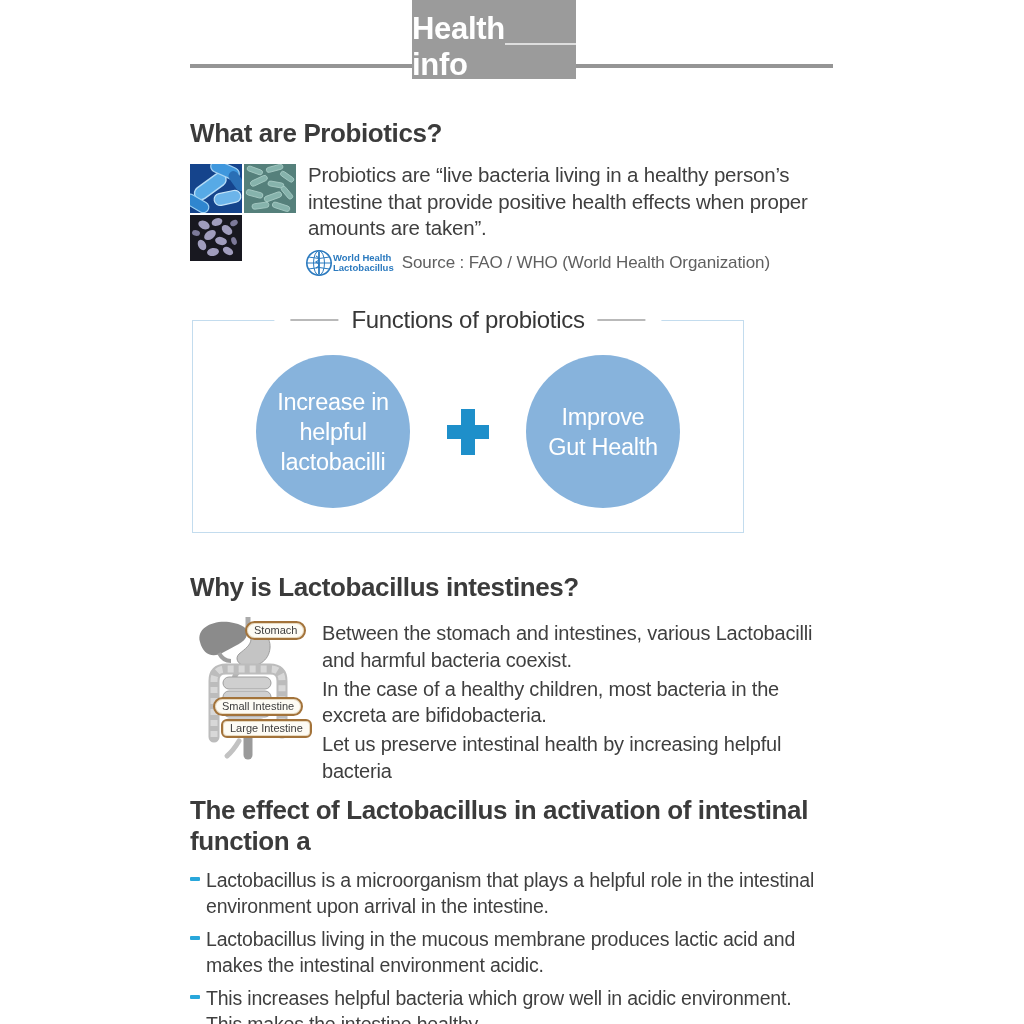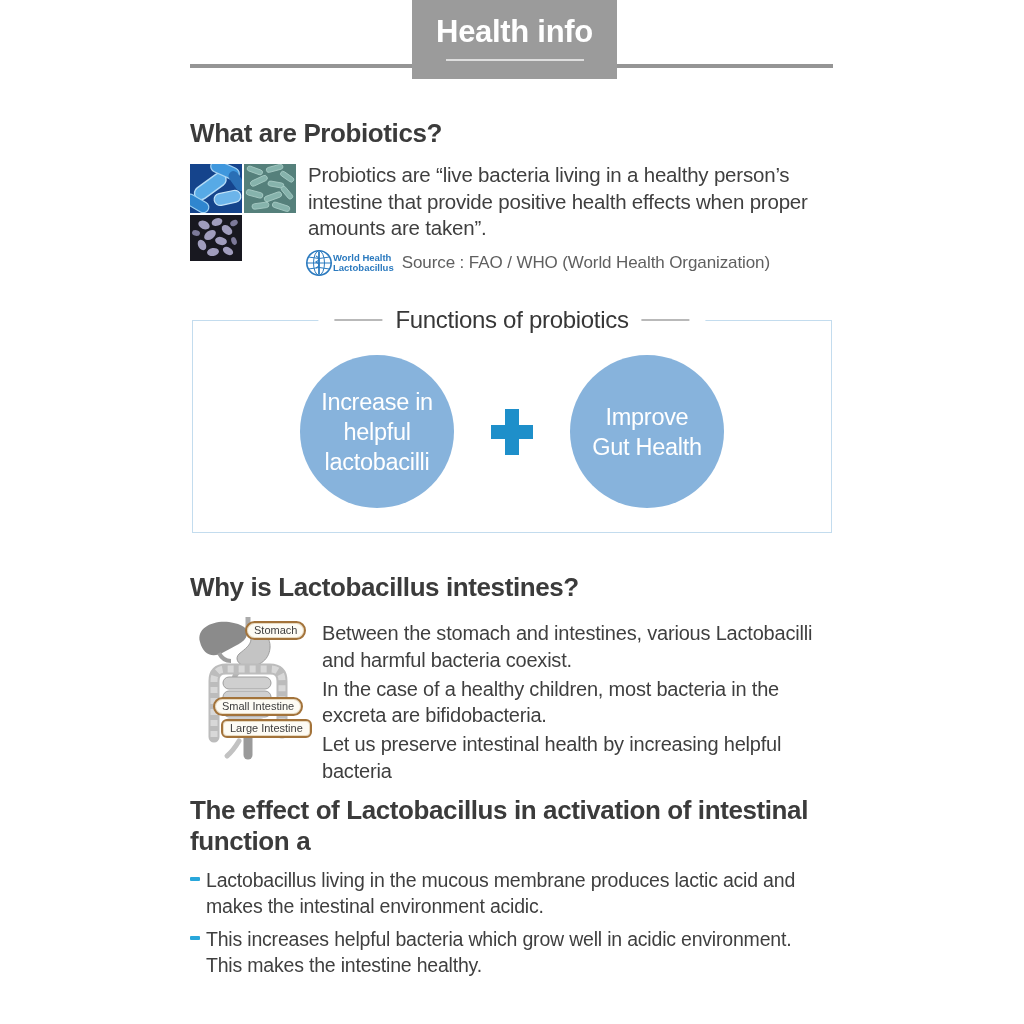--- a/index.html
+++ b/index.html
@@ -2,42 +2,42 @@
 <html style="--header-gray: #9b9b9b; --accent-blue: #1e8fca; --circle-blue: #87b3dc; --box-border: #c3dcee; --who-blue: #2b7abf; --bullet-dash: #29a7db; --heading-text: #3b3b3b; --body-text: #3f3f3f;"><head>
 <meta charset="utf-8">
 <style>
   * { margin:0; padding:0; box-sizing:border-box; }
   html,body { background:#ffffff; }
   body { font-family:"Liberation Sans", sans-serif; color:#3c3c3c; }
   .page { position:relative; width:1024px; height:1024px; background:#fff; overflow:hidden; }
 
   
   .header-rule { position:absolute; left:190px; top:64px; width:643px; height:4px; background:#959595; }
-  .header-box { position:absolute; left:412px; top:0; width:205px; height:79px; background:#9b9b9b;
-    display:flex; flex-direction:column; align-items:center; }
+  .header-box { position:absolute; left:412px; top:0; width:164px; height:79px; background:#9b9b9b;
+    display:flex; align-items:center; }
   .header-title { color:#ffffff; font-weight:700; font-size:31px; margin-top:14px; letter-spacing:-0.3px; }
   .header-underline { width:138px; height:2px; background:#dedede; margin-top:9px; }
 
   
   .h-section { position:absolute; font-size:26px; font-weight:700; color:#3b3b3b; letter-spacing:-0.4px; line-height:31px; }
   .body-text { font-size:20.5px; line-height:26.5px; color:#3f3f3f; letter-spacing:-0.2px; }
 
   
   .bacteria-grid { position:absolute; left:190px; top:164px; width:106px; display:grid;
     grid-template-columns:52px 52px; gap:2px; }
   .tile { width:52px; height:49px; display:block; }
   .tile3 { height:46px; }
   .prob-paragraph { position:absolute; left:308px; top:162px; width:528px; }
   .source-row { position:absolute; left:305px; top:249px; display:flex; align-items:center; }
   .who-logo { display:flex; align-items:center; }
   .who-name { color:var(--who-blue,#2b7abf); font-weight:700; font-size:9.5px; line-height:10px; }
   .source-text { margin-left:8px; font-size:17px; color:#5f5f5f; letter-spacing:-0.1px; }
 
   
-  .fn-box { position:absolute; left:192px; top:320px; width:640px; height:213px;
+  .fn-box { position:absolute; left:192px; top:320px; width:552px; height:213px;
     border:1px solid var(--box-border,#c3dcee); background:#fff; }
   .fn-title-wrap { position:absolute; top:-15px; left:50%; transform:translateX(-50%);
     background:#fff; padding:0 16px; display:flex; align-items:center; white-space:nowrap; }
   .fn-dash { width:48px; height:2px; background:#b9b9b9; }
   .fn-title { font-size:24px; color:#373737; margin:0 13px; letter-spacing:-0.3px; }
   .fn-body { position:absolute; left:0; top:34px; width:100%; display:flex; justify-content:center; align-items:center; }
   .fn-circle { width:154px; height:153px; border-radius:50%; background:var(--circle-blue,#87b3dc);
     display:flex; align-items:center; justify-content:center; text-align:center; }
   .fn-circle span { display:block; width:118px; color:#ffffff; font-size:23.5px; line-height:30px; letter-spacing:-0.3px; }
   .fn-plus { position:relative; width:42px; height:46px; margin:0 37px; }
@@ -190,20 +190,24 @@
     <p>Between the stomach and intestines, various Lactobacilli and harmful bacteria coexist.</p>
     <p>In the case of a healthy children, most bacteria in the excreta are bifidobacteria.</p>
     <p>Let us preserve intestinal health by increasing helpful bacteria</p>
   </div>
 
   <div class="h-section h-effect">The effect of Lactobacillus in activation of intestinal function a</div>
 
   <ul class="effect-list">
     <li>
       <span class="dash-marker"></span>
+      <span class="li-text">Lactobacillus is a microorganism that plays a helpful role in the intestinal environment upon arrival in the intestine.</span>
+    </li>
+    <li>
+      <span class="dash-marker"></span>
       <span class="li-text">Lactobacillus living in the mucous membrane produces lactic acid and makes the intestinal environment acidic.</span>
     </li>
     <li>
       <span class="dash-marker"></span>
       <span class="li-text">This increases helpful bacteria which grow well in acidic environment. This makes the intestine healthy.</span>
     </li>
   </ul>
 
 </div>
 

